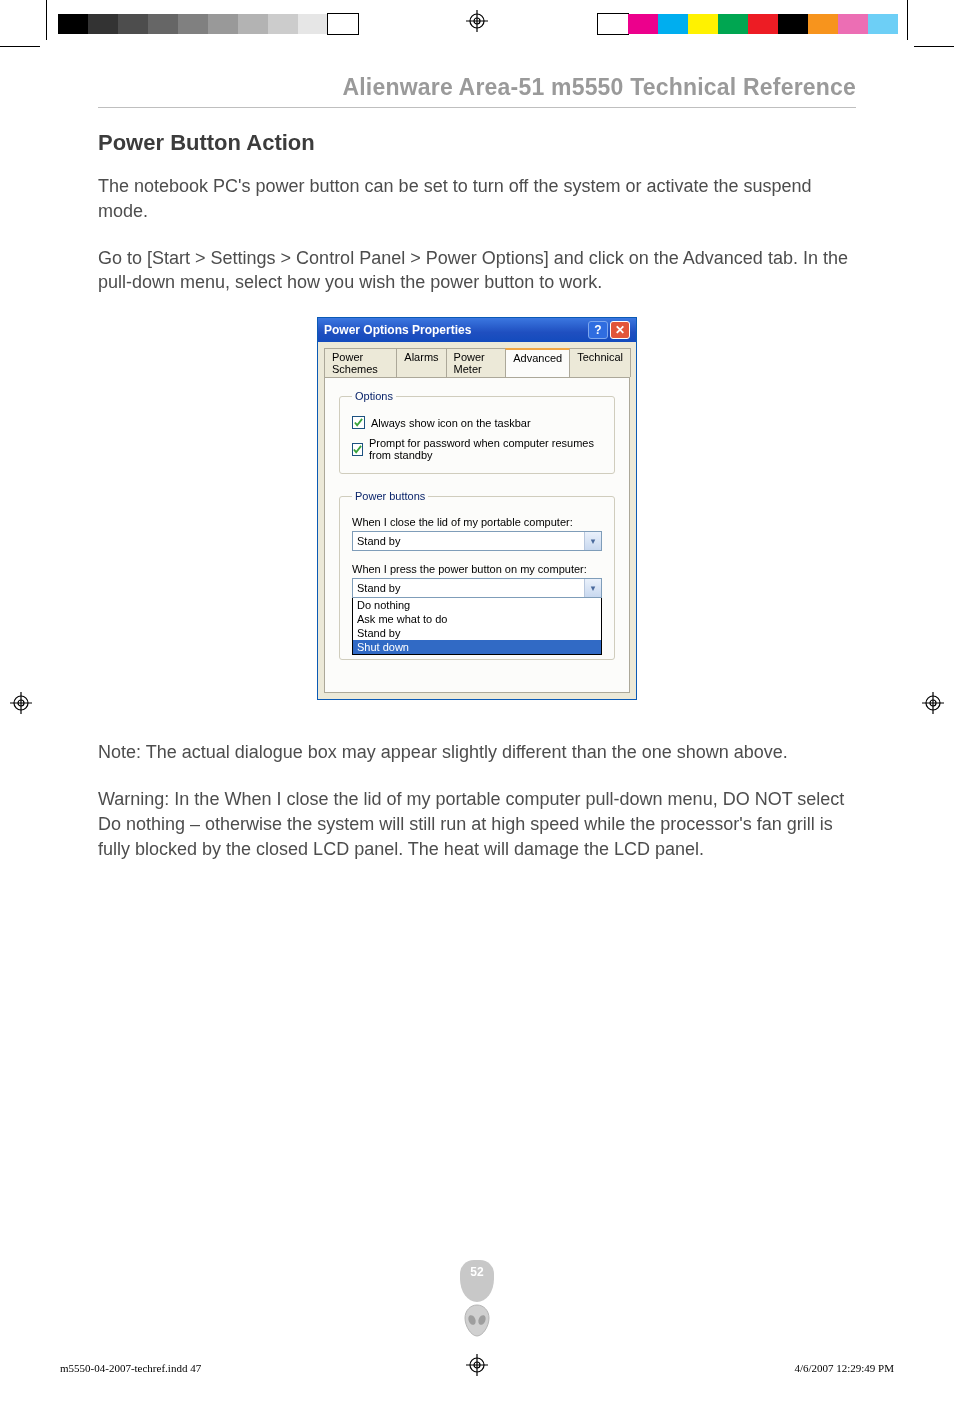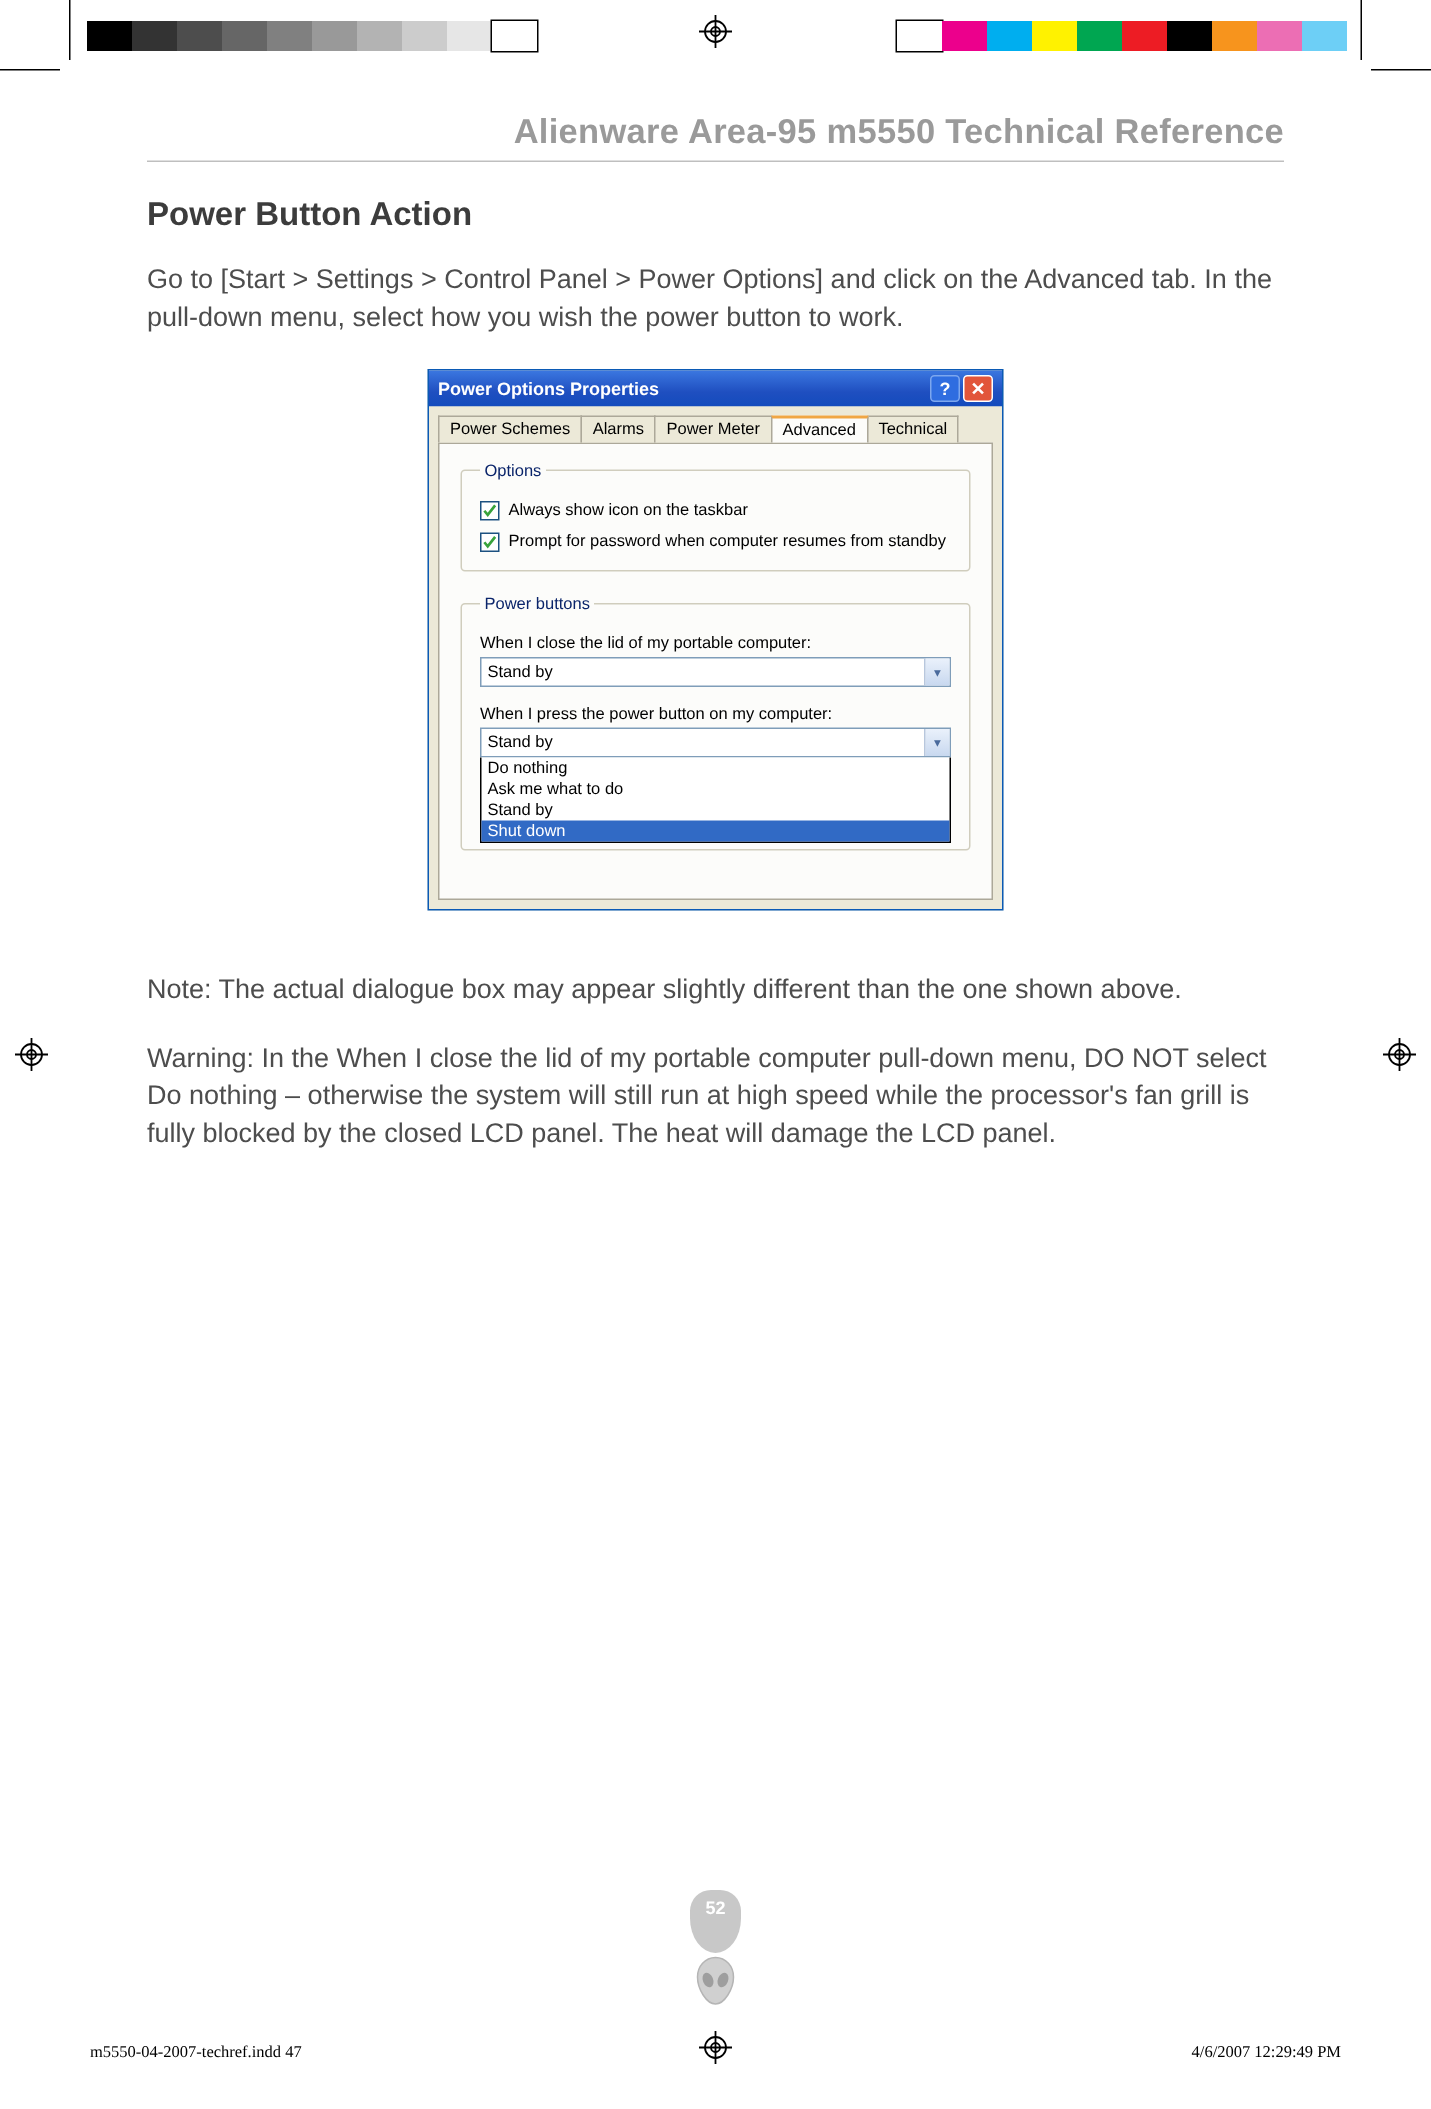--- a/index.html
+++ b/index.html
@@ -26,21 +26,21 @@
 
   
   .page { position:absolute; left:98px; top:74px; right:98px; bottom:60px; }
 
   .doc-header { text-align:right; color:#9a9a9a; font-size:23px; font-weight:600; letter-spacing:0.2px; padding-bottom:6px; border-bottom:1.5px solid #bfbfbf; margin-bottom:22px; }
 
   .section-title { color:#3c3c3c; font-weight:700; font-size:22px; margin: 18px 0 18px 0; }
   .body-para { color:#4d4d4d; font-size:18px; line-height:1.38; margin-bottom:22px; }
 
   
-  .dlg-wrap { width:384px; margin: 20px auto 40px auto; }
+  .dlg-wrap { width:320px; margin: 20px auto 40px auto; }
   .dlg { border:1px solid #0b5ab5; font-family: Tahoma, Arial, sans-serif; font-size:11px; color:#000; background:#ece9d8; }
   .titlebar { background: linear-gradient(#3b77e0,#1f4fc0 60%,#134bbd); color:#fff; padding:4px 6px; display:flex; align-items:center; justify-content:space-between; height:24px; }
   .titlebar .t { font-weight:bold; font-size:12px; }
   .titlebar .btns { display:flex; gap:2px; }
   .tb-btn { width:20px; height:18px; border-radius:3px; display:flex; align-items:center; justify-content:center; font-weight:bold; font-size:12px; }
   .tb-help  { background:#2f6de0; border:1px solid #7da7ee; color:#fff; }
   .tb-close { background:#e2553a; border:1px solid #fff; color:#fff; }
 
   .tab-strip { padding:6px 6px 0 6px; background:#ece9d8; }
   .tabs { display:flex; }
@@ -136,24 +136,25 @@
   </div>
 <div class="reg-mark reg-bottom">
     <svg viewBox="0 0 22 22">
       <circle cx="11" cy="11" r="7" fill="none" stroke="#000" stroke-width="1.2"></circle>
       <circle cx="11" cy="11" r="3" fill="none" stroke="#000" stroke-width="1.2"></circle>
       <path d="M11 0v22M0 11h22" stroke="#000" stroke-width="1.2"></path>
     </svg>
   </div>
 
 <div class="page">
-  <div class="doc-header">Alienware Area-95 m5550 Technical Reference</div>
+  <div class="doc-header">Alienware Area-51 m5550 Technical Reference</div>
 
   <div class="section-title">Power Button Action</div>
 
+  <p class="body-para">The notebook PC's power button can be set to turn off the system or activate the suspend mode.</p>
   <p class="body-para">Go to [Start &gt; Settings &gt; Control Panel &gt; Power Options] and click on the Advanced tab. In the pull-down menu, select how you wish the power button to work.</p>
 
   <div class="dlg-wrap">
     <div class="dlg">
       <div class="titlebar">
         <span class="t">Power Options Properties</span>
         <span class="btns">
           <span class="tb-btn tb-help">?</span>
           <span class="tb-btn tb-close">✕</span>
         </span>

